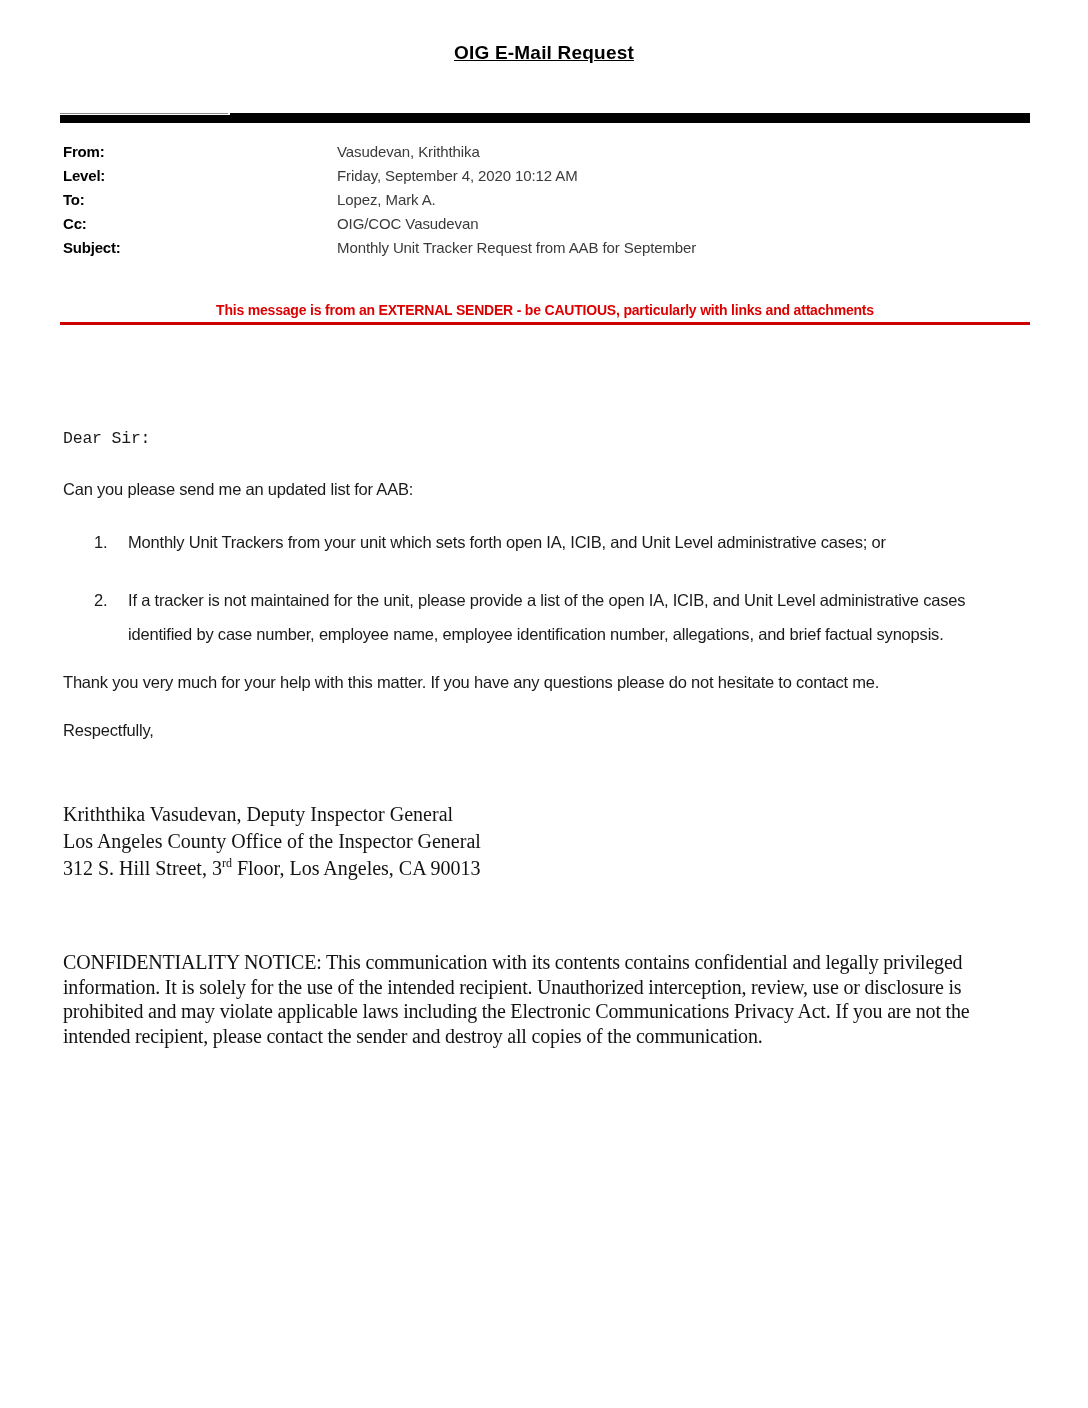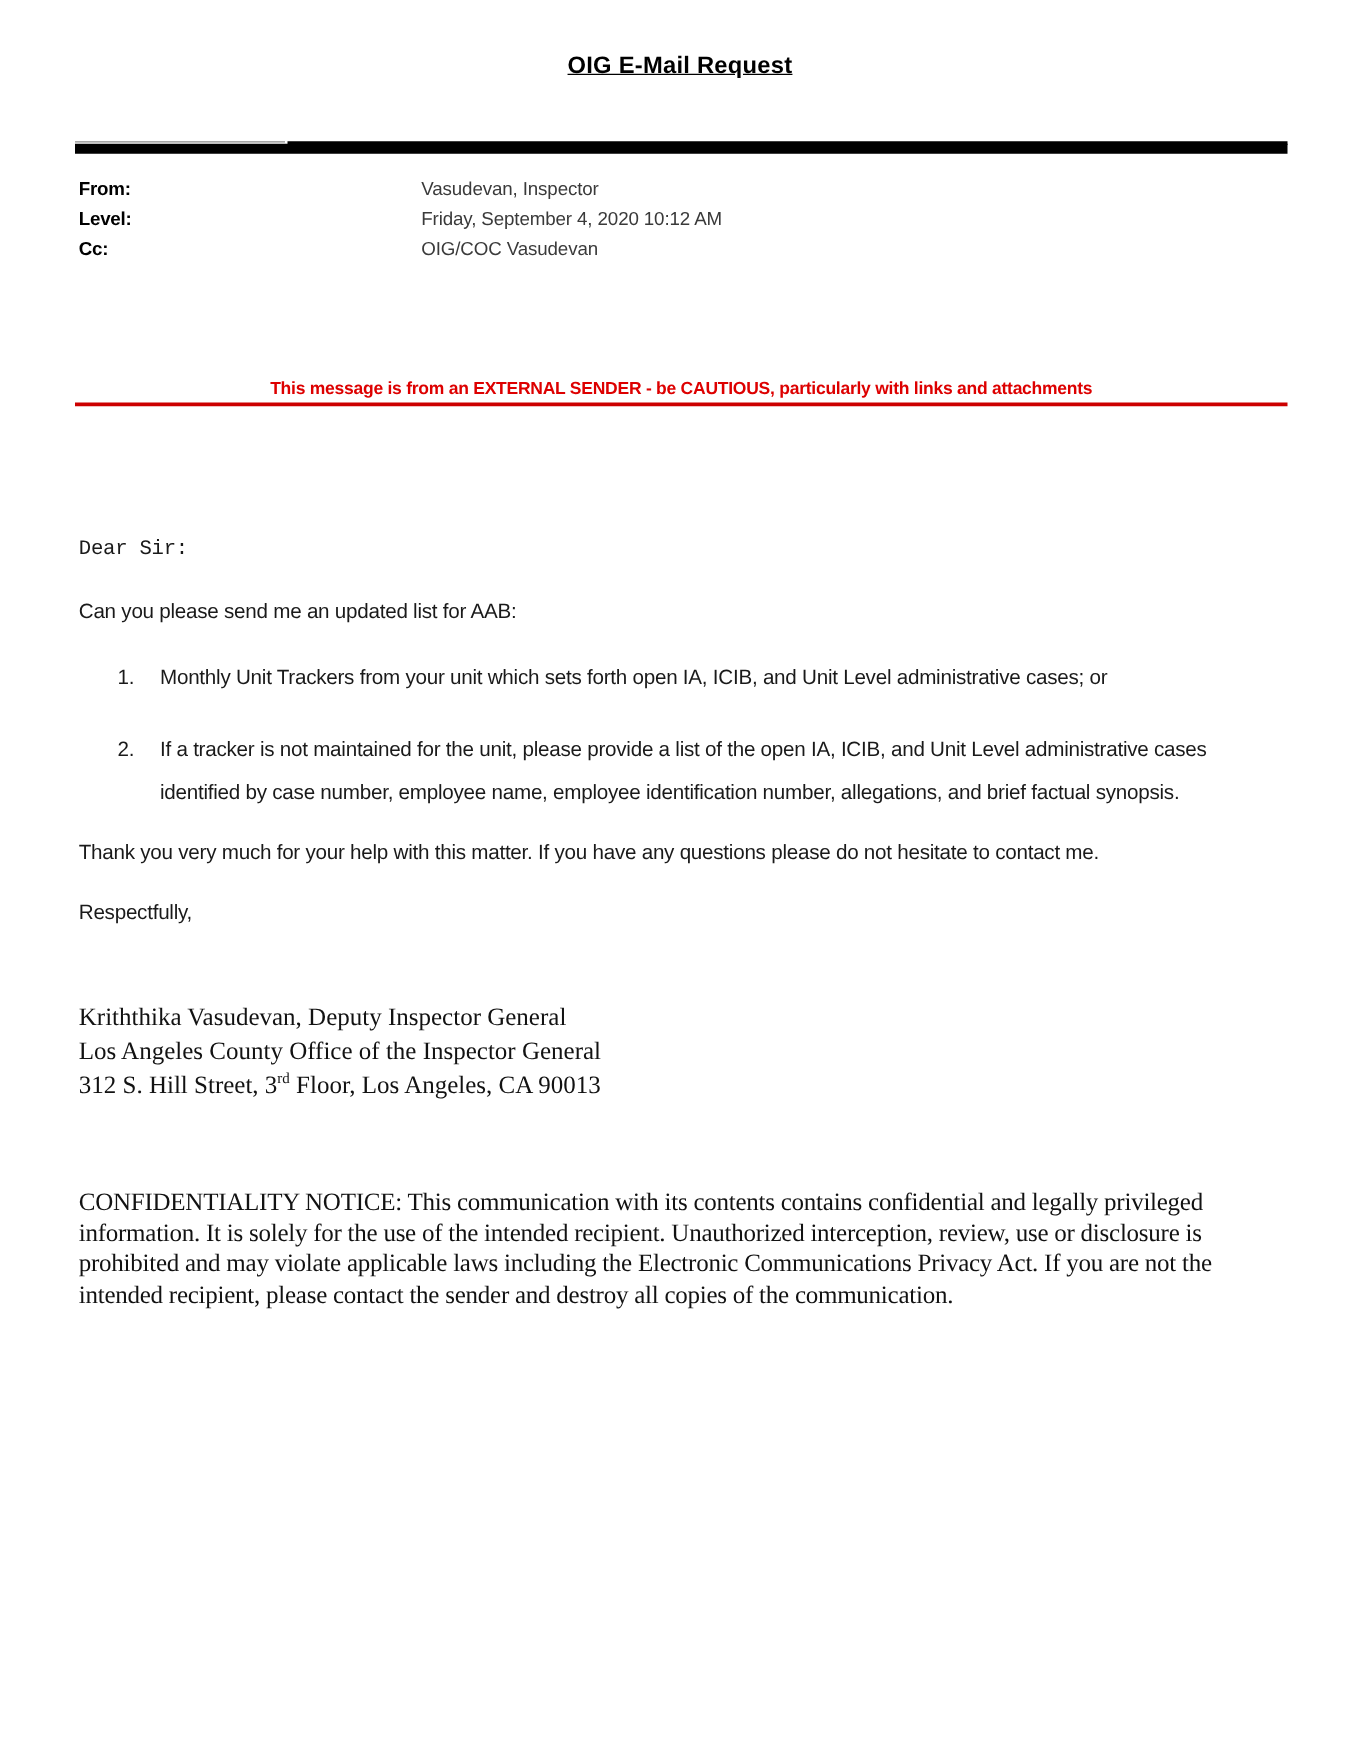--- a/index.html
+++ b/index.html
@@ -106,29 +106,37 @@
 
   <div class="top-rule">
     <div class="bar-left-line"></div>
     <div class="bar-main"></div>
     <div class="bar-right-ext"></div>
   </div>
 
   <div class="mail-header">
     <div class="field-row">
       <span class="field-label">From:</span>
-      <span class="field-value">Vasudevan, Inspector</span>
+      <span class="field-value">Vasudevan, Kriththika</span>
     </div>
     <div class="field-row">
       <span class="field-label">Level:</span>
       <span class="field-value">Friday, September 4, 2020 10:12 AM</span>
     </div>
     <div class="field-row">
+      <span class="field-label">To:</span>
+      <span class="field-value">Lopez, Mark A.</span>
+    </div>
+    <div class="field-row">
       <span class="field-label">Cc:</span>
       <span class="field-value">OIG/COC Vasudevan</span>
+    </div>
+    <div class="field-row">
+      <span class="field-label">Subject:</span>
+      <span class="field-value">Monthly Unit Tracker Request from AAB for September</span>
     </div>
   </div>
 
   <div class="warning-text" style="color: rgb(221, 0, 0);">This message is from an EXTERNAL SENDER - be CAUTIOUS, particularly with links and attachments</div>
   <div class="warning-rule"></div>
 
   <div class="mail-body">
     <div class="para-salutation">Dear Sir:</div>
     <div class="para-intro">Can you please send me an updated list for AAB:</div>
 

